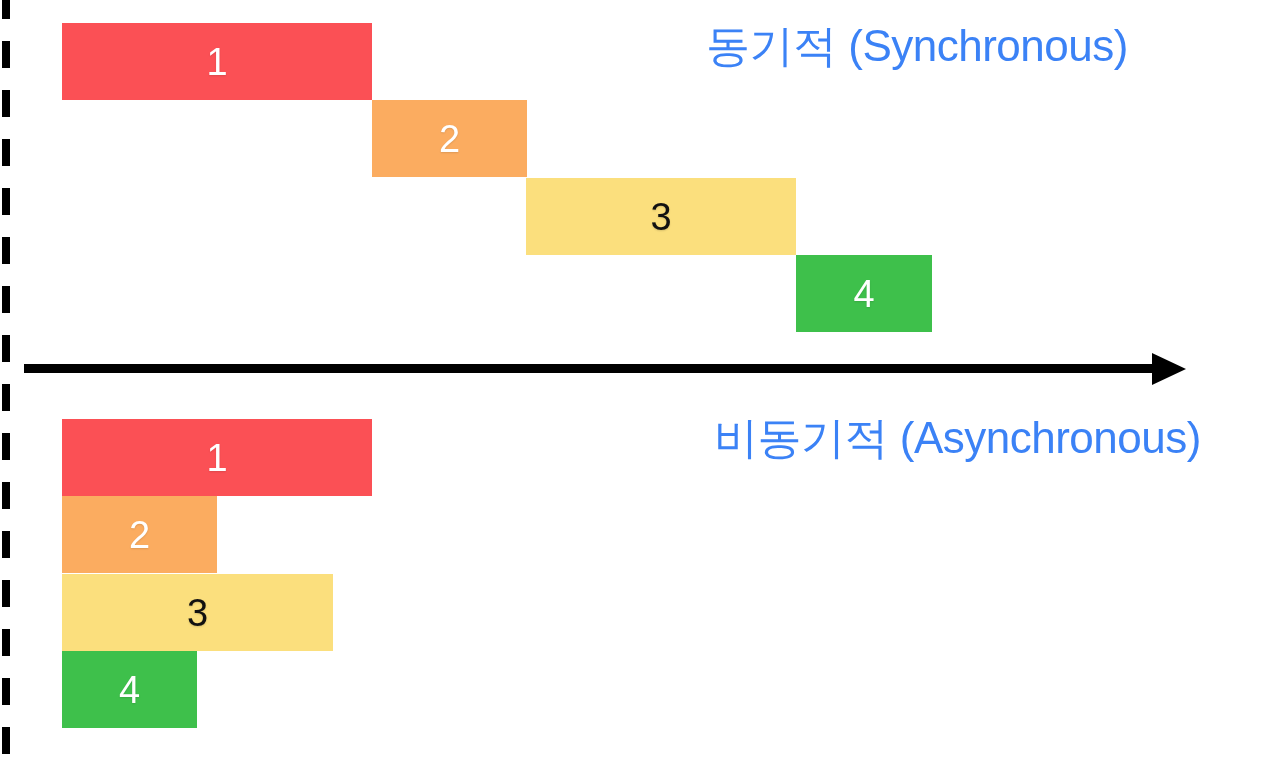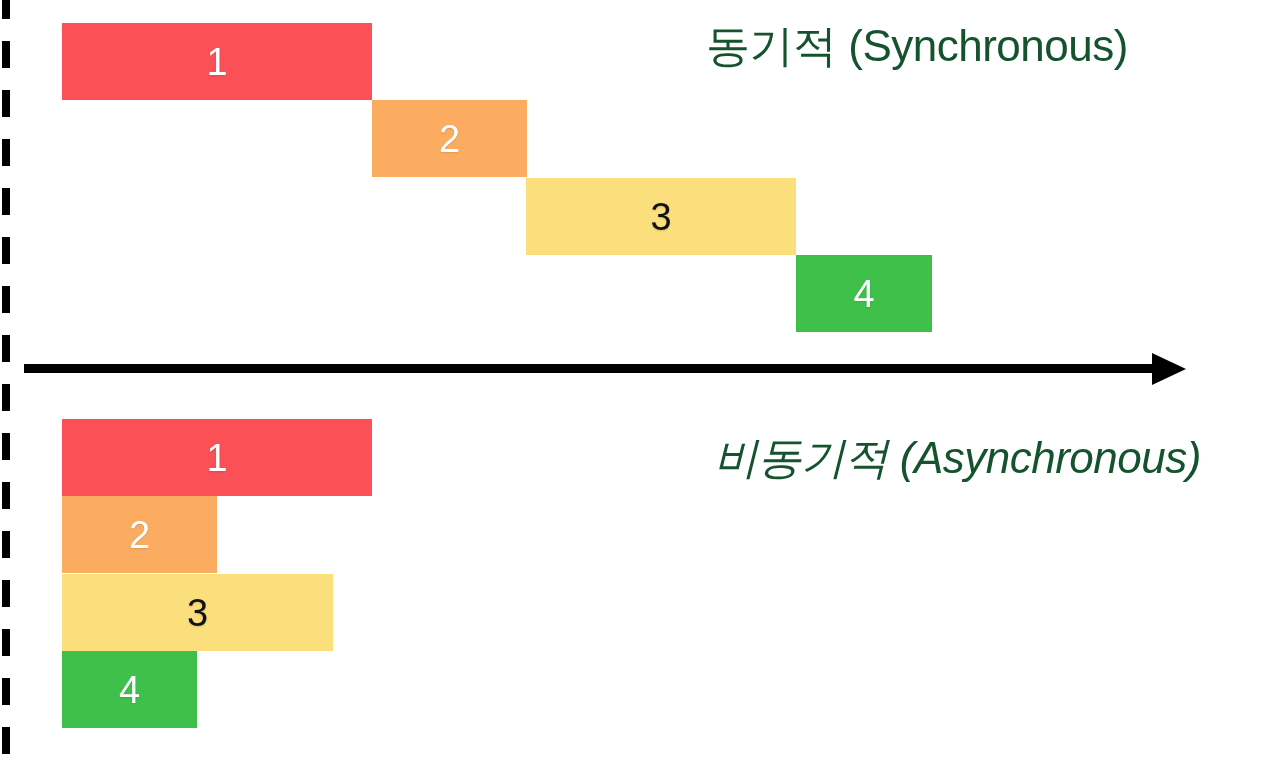--- a/index.html
+++ b/index.html
@@ -72,26 +72,26 @@
     color: #000000;
     white-space: nowrap;
     letter-spacing: -0.5px;
   }
 
   
   .caption {
     position: absolute;
     font-size: 44px;
     line-height: 1;
-    color: #14532d;
+    color: #3b82f6;
     white-space: nowrap;
     letter-spacing: -0.5px;
   }
   .caption-sync  { left: 706px; top: 24px; }
-  .caption-async { left: 714px; top: 436px; font-style: italic; }
+  .caption-async { left: 714px; top: 416px; }
 
   
   .bar {
     position: absolute;
     display: flex;
     align-items: center;
     justify-content: center;
     box-sizing: border-box;
   }
   .bar .bar-label {

